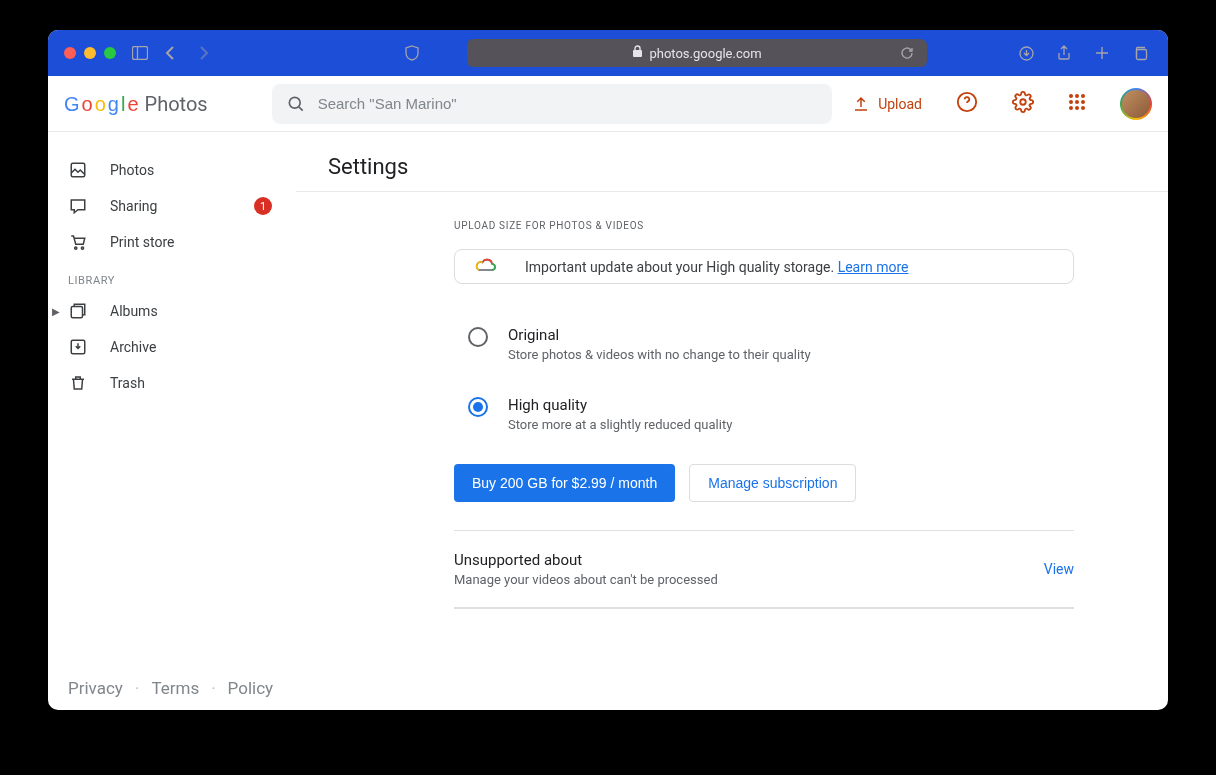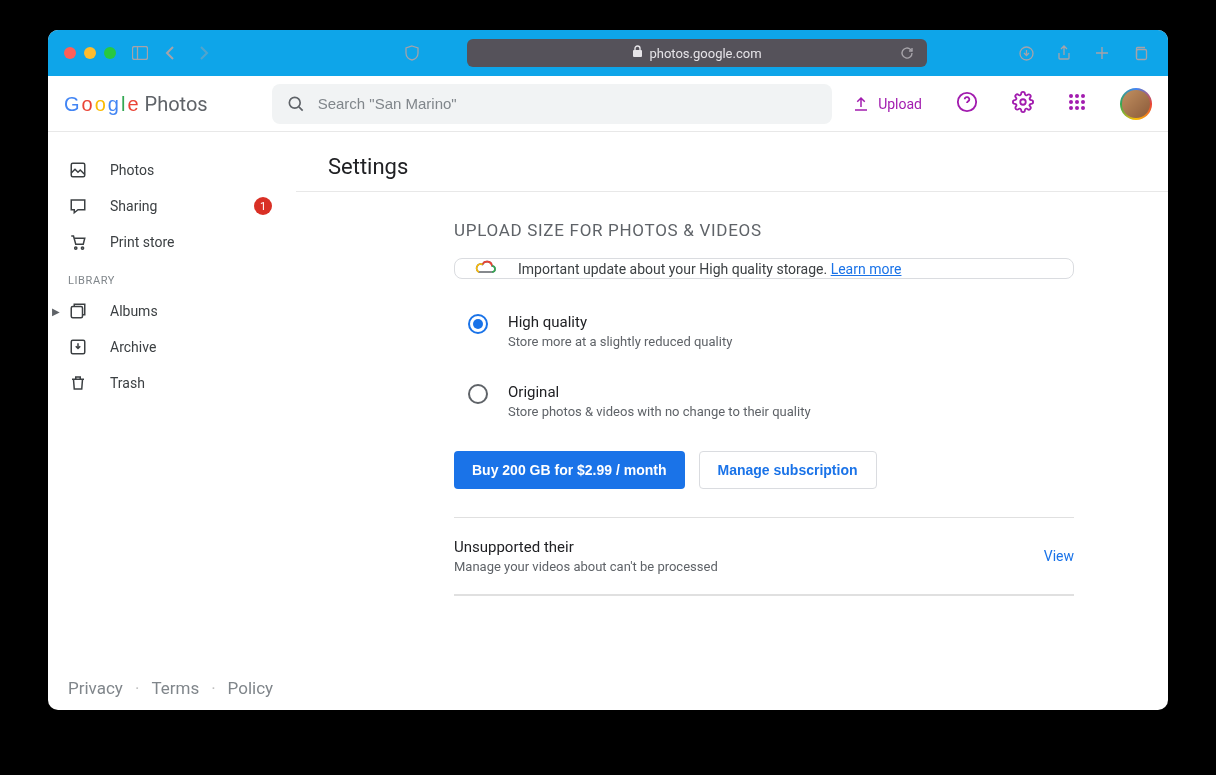--- a/index.html
+++ b/index.html
@@ -17,21 +17,21 @@
     width: 1120px;
     height: 680px;
     background: #fff;
     border-radius: 10px;
     overflow: hidden;
     box-shadow: 0 20px 50px rgba(0,0,0,0.45);
   }
   
   .chrome {
     height: 46px;
-    background: #0ea5e9;
+    background: #1d4ed8;
     display: flex;
     align-items: center;
     padding: 0 16px;
   }
   .traffic { display: flex; gap: 8px; margin-right: 12px; }
   .dot { width: 12px; height: 12px; border-radius: 50%; }
   .dot.red{background:#ff5f57}.dot.yel{background:#febc2e}.dot.grn{background:#28c840}
   .chrome .icon { color:#a6a3a9; display:flex; align-items:center; justify-content:center; width:24px; height:24px;}
   .chrome .nav { display:flex; gap:10px; margin-right:auto; margin-left:6px;}
   .addr {
@@ -70,51 +70,51 @@
     border-radius: 8px;
     display:flex;
     align-items:center;
     padding: 0 14px;
     color:#5f6368;
     margin-left: 48px;
   }
   .search svg{margin-right:12px;color:#5f6368}
   .search input{border:none;background:transparent;outline:none;font-size:15px;color:#202124;flex:1}
   .search input::placeholder{color:#80868b}
-  .hdr-right{margin-left:auto;display:flex;align-items:center;gap:34px;color:#a21caf}
+  .hdr-right{margin-left:auto;display:flex;align-items:center;gap:34px;color:#c2410c}
   .upload-btn{display:flex;align-items:center;gap:8px;font-size:14px;cursor:pointer}
   .avatar{width:32px;height:32px;border-radius:50%;background:conic-gradient(#4285F4,#EA4335,#FBBC05,#34A853,#4285F4);padding:2px}
   .avatar::after{content:"";display:block;width:28px;height:28px;border-radius:50%;background:linear-gradient(135deg,#c29060,#8a5a3a)}
   
   .body{display:flex;height:calc(100% - 102px)}
   .sidebar{width:248px;padding:20px 0;font-size:14px;color:#3c4043;position:relative}
   .sb-item{display:flex;align-items:center;height:36px;padding:0 20px;gap:22px;cursor:pointer;position:relative}
   .sb-item .icn{width:20px;display:flex;align-items:center;justify-content:center;color:#3c4043}
   .sb-lib{padding:14px 20px 6px;font-size:11px;letter-spacing:0.6px;color:#80868b}
   .badge{background:#d93025;color:#fff;width:18px;height:18px;border-radius:50%;display:flex;align-items:center;justify-content:center;font-size:11px;position:absolute;right:24px}
   .caret{position:absolute;left:4px;color:#5f6368;font-size:10px}
   .footer{position:absolute;bottom:12px;left:20px;font-size:17px;color:#80868b;display:flex;gap:12px}
   .footer .sep{color:#c0c0c0}
   
   .main{flex:1;padding:22px 0 0 32px;overflow-y:auto}
   .main h1{font-size:22px;font-weight:400;color:#202124;margin-bottom:12px}
   .divider-full{height:1px;background:#e8e8e8;margin-left:-32px}
   .content{max-width:620px;margin:28px 0 0 126px}
-  .sec-label{font-size:17px;letter-spacing:0.7px;color:#5f6368;margin-bottom:18px}
-  .notice{border:1px solid #dadce0;border-radius:8px;padding:0 20px;display:flex;align-items:center;gap:21px;font-size:14px;color:#3c4043;margin-bottom:24px}
+  .sec-label{font-size:10px;letter-spacing:0.7px;color:#5f6368;margin-bottom:18px}
+  .notice{border:1px solid #dadce0;border-radius:8px;padding:7px 20px;display:flex;align-items:center;gap:28px;font-size:14px;color:#3c4043;margin-bottom:32px}
   .notice a{color:#1a73e8;text-decoration:underline;cursor:pointer}
   .cloud-icn{width:22px;flex-shrink:0}
   .radio-item{display:flex;gap:20px;padding:10px 14px;cursor:pointer;margin-bottom:14px}
   .radio-outer{width:20px;height:20px;border-radius:50%;border:2px solid #5f6368;margin-top:1px;flex-shrink:0;display:flex;align-items:center;justify-content:center}
   .radio-outer.sel{border-color:#1a73e8}
   .radio-inner{width:10px;height:10px;border-radius:50%;background:#1a73e8}
   .radio-item .lbl{font-size:15px;color:#202124}
   .radio-item .sub{font-size:13px;color:#5f6368;margin-top:3px}
   .btn-row{display:flex;gap:14px;margin:22px 0 28px}
-  .btn{padding:10px 18px;font-size:14px;border-radius:4px;cursor:pointer;font-weight:700}
+  .btn{padding:10px 18px;font-size:14px;border-radius:4px;cursor:pointer;font-weight:400}
   .btn.primary{background:#1a73e8;color:#fff;border:none}
   .btn.outline{background:#fff;color:#1a73e8;border:1px solid #dadce0}
   .sec-div{height:1px;background:#e0e0e0;margin:0}
   .row{display:flex;align-items:center;padding:20px 0;justify-content:space-between}
   .row .rl{font-size:15px;color:#202124}
   .row .rs{font-size:13px;color:#5f6368;margin-top:3px}
   .row .link{color:#1a73e8;font-size:14px;cursor:pointer}
   .row .chev{color:#3c4043}
 </style>
 </head>
@@ -318,45 +318,45 @@
                 <path d="M4 13a4 4 0 013.5-7.5" stroke="#FBBC05" stroke-width="1.6" fill="none"></path>
                 <path d="M17 13a3 3 0 000-6" stroke="#34A853" stroke-width="1.6" fill="none"></path>
               </svg>
           </span>
           <span>
             <span>Important update about your High quality storage. </span><a>Learn more</a>
           </span>
         </div>
 
         <div class="radio-item">
+          <div class="radio-outer"></div>
+          <div>
+            <div class="lbl">Original</div>
+            <div class="sub">Store photos &amp; videos with no change to their quality</div>
+          </div>
+        </div>
+        <div class="radio-item">
           <div class="radio-outer sel">
               <div class="radio-inner"></div>
             </div>
           <div>
             <div class="lbl">High quality</div>
             <div class="sub">Store more at a slightly reduced quality</div>
           </div>
         </div>
-        <div class="radio-item">
-          <div class="radio-outer"></div>
-          <div>
-            <div class="lbl">Original</div>
-            <div class="sub">Store photos &amp; videos with no change to their quality</div>
-          </div>
-        </div>
 
         <div class="btn-row">
           <button class="btn primary">Buy 200 GB for $2.99 / month</button>
           <button class="btn outline">Manage subscription</button>
         </div>
 
         <div class="sec-div"></div>
         <div class="row">
           <div>
-            <div class="rl">Unsupported their</div>
+            <div class="rl">Unsupported about</div>
             <div class="rs">Manage your videos about can't be processed</div>
           </div>
           <span class="link">View</span>
         </div>
         <div class="sec-div"></div>
         <div class="sec-div"></div>
         <div class="row">
           
         </div>
       </div>

